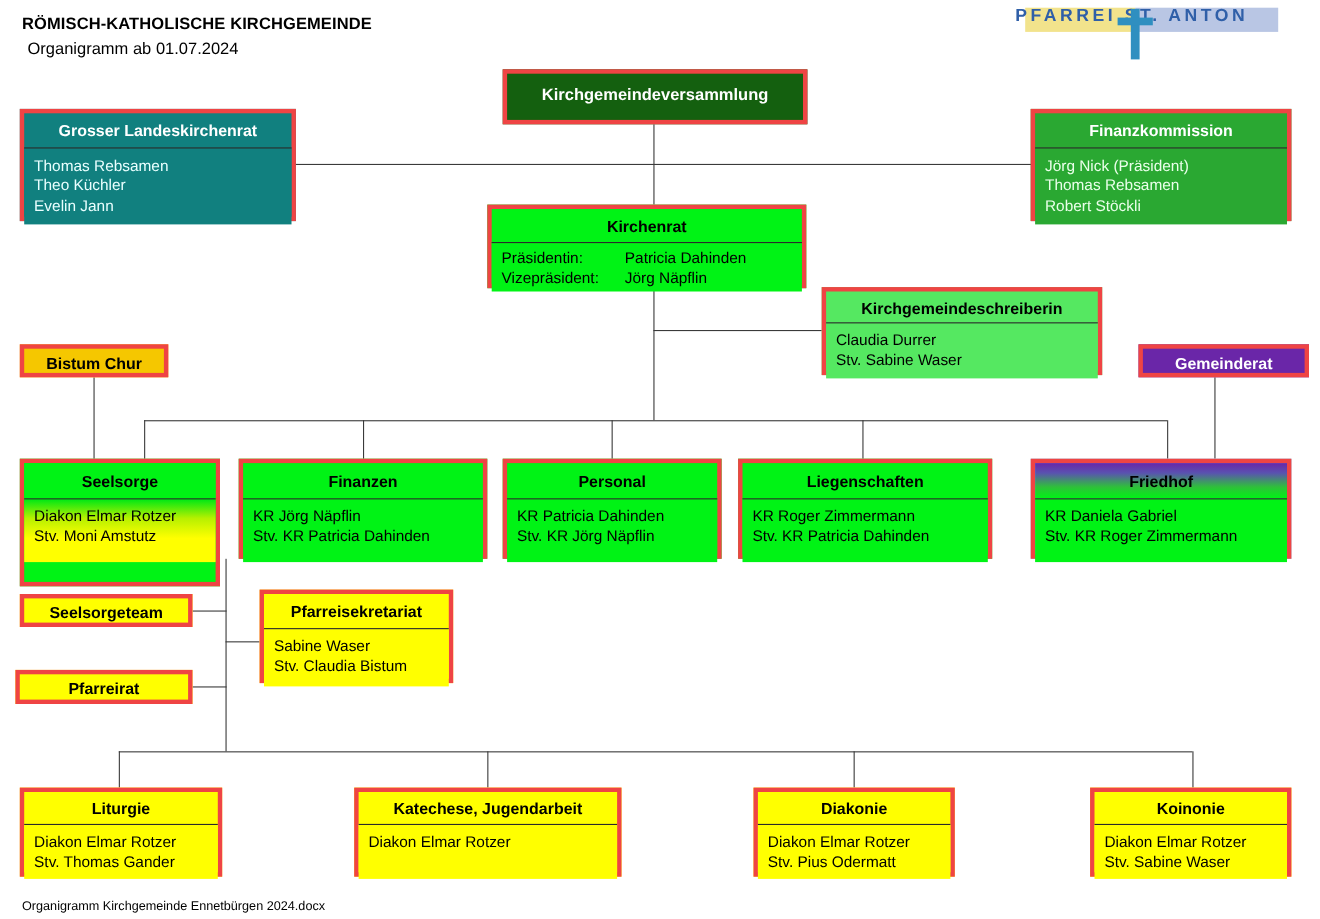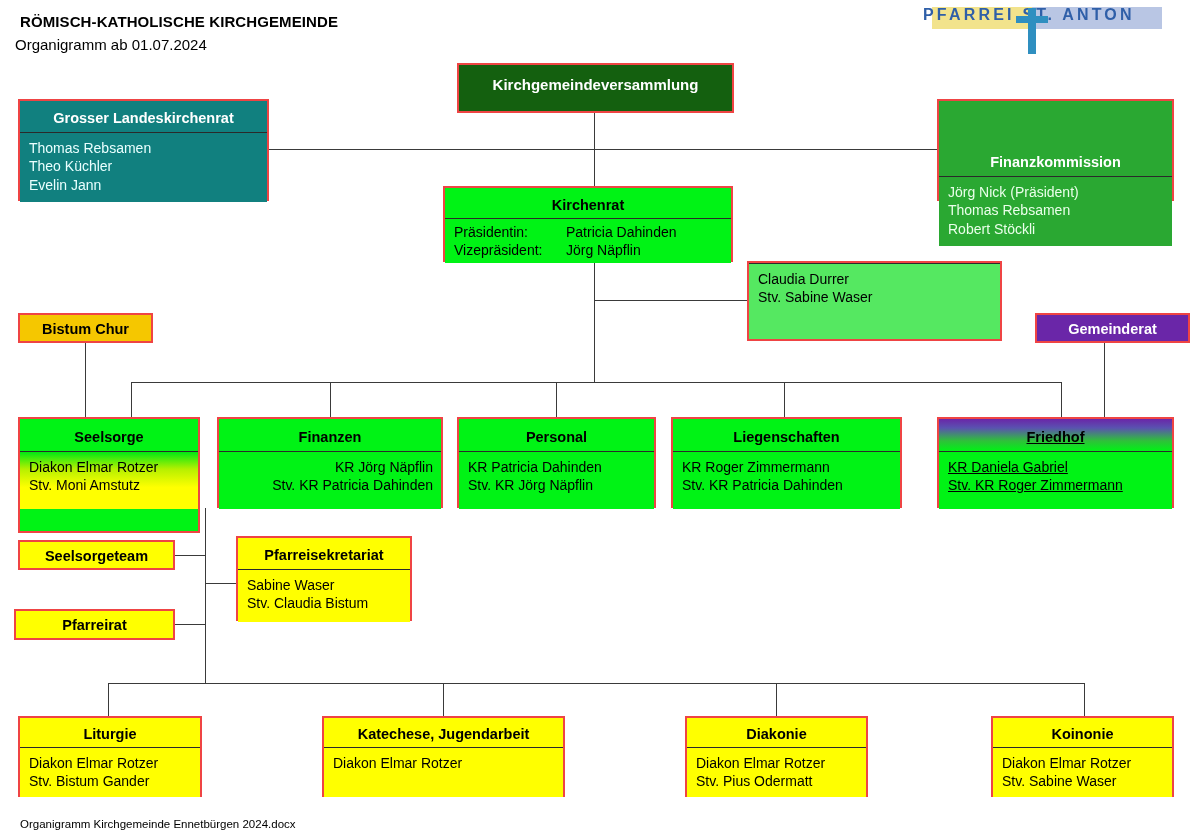--- a/index.html
+++ b/index.html
@@ -23,21 +23,21 @@
     position: absolute;
     left: 20px; top: 13px;
     font-size: 15px;
     font-weight: bold;
     color: #000000;
     letter-spacing: 0.1px;
     white-space: nowrap;
   }
   .hdr-sub {
     position: absolute;
-    left: 15px; top: 36px;
+    left: 25px; top: 36px;
     font-size: 15px;
     color: #000000;
     white-space: nowrap;
   }
 
   
   .logo {
     position: absolute;
     left: 910px; top: 2px;
     width: 270px; height: 55px;
@@ -82,21 +82,21 @@
     position: absolute;
     left: 106px; top: 14px;
     width: 32px; height: 7px;
     background: #2f8fc0;
   }
 
   
   .box {
     position: absolute;
     box-sizing: border-box;
-    border: 2px solid #ef4444;
+    border: 4px solid #ef4444;
   }
   .box .bhead {
     box-sizing: border-box;
     text-align: center;
     font-weight: bold;
     font-size: 14.5px;
     line-height: 1.2;
     padding: 5px 4px 5px 4px;
     white-space: nowrap;
     overflow: hidden;
@@ -140,21 +140,21 @@
   .c-purple     { background: #6a26a8; }
   .c-purple .bhead { color: #ffffff; }
 
   
   .c-seelsorge { background: #00f315; }
   .c-seelsorge .bhead { color: #000000; background: #00f315; }
   .c-seelsorge .bbody {
     color: #000000;
     background: linear-gradient(to bottom, #00e814 0%, #b6f000 30%, #ffff00 62%, #ffff00 100%);
   }
-  .c-friedhof { background: #7dd3fc; text-decoration: underline; }
+  .c-friedhof { background: #7dd3fc; }
   .c-friedhof .bhead {
     color: #000000;
     background: linear-gradient(to bottom, #6a26a8 0%, #5a52b0 28%, #2fc03a 68%, #00f315 100%);
   }
   .c-friedhof .bbody { color: #000000; background: #00f315; }
 
   
   .ln {
     position: absolute;
     background: #3a3a3a;
@@ -227,21 +227,21 @@
   <div class="box c-teal" style="left:18px; top:99px; width:251px; height:102px;">
     <div class="bhead" style="height:31px; line-height:24px;">Grosser Landeskirchenrat</div>
     <div class="bbody" style="height:70px;">
       <div>Thomas Rebsamen</div>
       <div>Theo Küchler</div>
       <div>Evelin Jann</div>
     </div>
   </div>
 
   <div class="box c-midgreen" style="left:937px; top:99px; width:237px; height:102px;">
-    <div class="bhead" style="height:31px; line-height:24px;margin-top:44px;">Finanzkommission</div>
+    <div class="bhead" style="height:31px; line-height:24px;">Finanzkommission</div>
     <div class="bbody" style="height:70px;">
       <div>Jörg Nick (Präsident)</div>
       <div>Thomas Rebsamen</div>
       <div>Robert Stöckli</div>
     </div>
   </div>
 
   <div class="box c-green" style="left:443px; top:186px; width:290px; height:76px;">
     <div class="bhead" style="height:30px; line-height:24px;">Kirchenrat</div>
     <div class="bbody" style="height:45px; padding-top:4px;">
@@ -250,20 +250,21 @@
         <span>Patricia Dahinden</span>
       </div>
       <div style="display:flex;">
         <span style="width:112px;">Vizepräsident:</span>
         <span>Jörg Näpflin</span>
       </div>
     </div>
   </div>
 
   <div class="box c-lightgreen" style="left:747px; top:261px; width:255px; height:80px;">
+    <div class="bhead" style="height:28px; line-height:22px;">Kirchgemeindeschreiberin</div>
     <div class="bbody" style="height:51px;">
       <div>Claudia Durrer</div>
       <div>Stv. Sabine Waser</div>
     </div>
   </div>
 
   <div class="box c-gold solo" style="left:18px; top:313px; width:135px; height:30px;">
     <div class="bhead" style="line-height:28px; padding:0;">Bistum Chur</div>
   </div>
 
@@ -274,21 +275,21 @@
   <div class="box c-seelsorge" style="left:18px; top:417px; width:182px; height:116px;">
     <div class="bhead" style="height:32px; line-height:26px;">Seelsorge</div>
     <div class="bbody" style="height:58px;">
       <div>Diakon Elmar Rotzer</div>
       <div>Stv. Moni Amstutz</div>
     </div>
   </div>
 
   <div class="box c-green" style="left:217px; top:417px; width:226px; height:91px;">
     <div class="bhead" style="height:32px; line-height:26px;">Finanzen</div>
-    <div class="bbody" style="height:58px;text-align:right;">
+    <div class="bbody" style="height:58px;">
       <div>KR Jörg Näpflin</div>
       <div>Stv. KR Patricia Dahinden</div>
     </div>
   </div>
 
   <div class="box c-green" style="left:457px; top:417px; width:199px; height:91px;">
     <div class="bhead" style="height:32px; line-height:26px;">Personal</div>
     <div class="bbody" style="height:58px;">
       <div>KR Patricia Dahinden</div>
       <div>Stv. KR Jörg Näpflin</div>
@@ -324,21 +325,21 @@
     <div class="bbody" style="height:53px;">
       <div>Sabine Waser</div>
       <div>Stv. Claudia Bistum</div>
     </div>
   </div>
 
   <div class="box c-yellow" style="left:18px; top:716px; width:184px; height:81px;">
     <div class="bhead" style="height:29px; line-height:23px;">Liturgie</div>
     <div class="bbody" style="height:50px;">
       <div>Diakon Elmar Rotzer</div>
-      <div>Stv. Bistum Gander</div>
+      <div>Stv. Thomas Gander</div>
     </div>
   </div>
 
   <div class="box c-yellow" style="left:322px; top:716px; width:243px; height:81px;">
     <div class="bhead" style="height:29px; line-height:23px;">Katechese, Jugendarbeit</div>
     <div class="bbody" style="height:50px;">
       <div>Diakon Elmar Rotzer</div>
     </div>
   </div>
 

